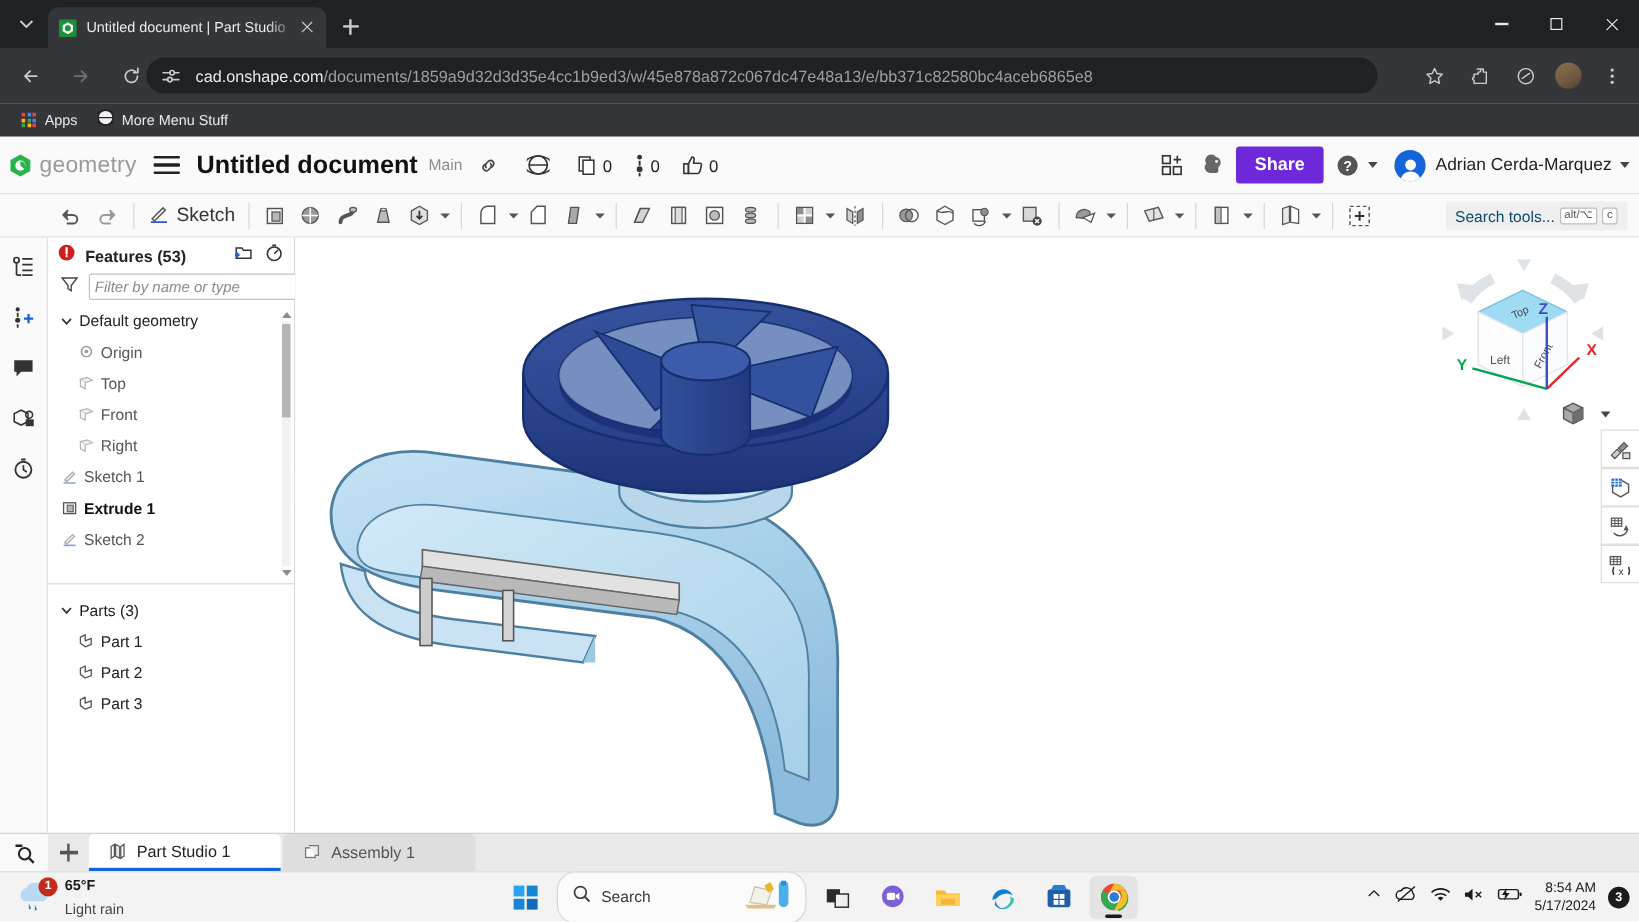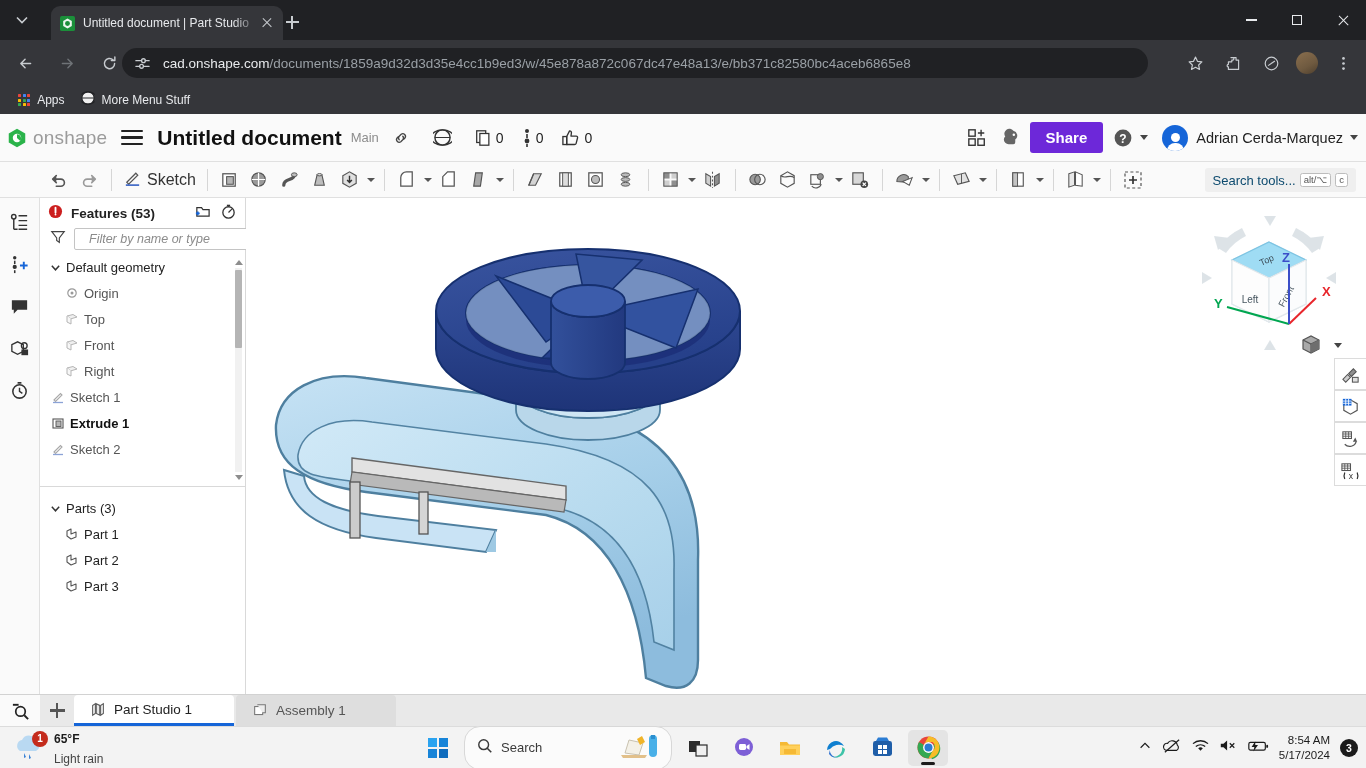--- a/index.html
+++ b/index.html
@@ -14,21 +14,21 @@
   
   .chrome-tabstrip {
     position: absolute; top: 0; left: 0; width: 1366px; height: 40px;
     background: #202124;
   }
   .tab-search {
     position: absolute; left: 6px; top: 4px; width: 32px; height: 32px;
     border-radius: 6px; display: flex; align-items: center; justify-content: center;
   }
   .chrome-tab {
-    position: absolute; left: 51px; top: 6px; width: 232px; height: 34px;
+    position: absolute; left: 40px; top: 6px; width: 232px; height: 34px;
     background: #35363a; border-radius: 9px 9px 0 0;
     display: flex; align-items: center; padding: 0 8px;
   }
   .tab-favicon {
     width: 16px; height: 16px; margin-right: 8px; flex: none;
     display: flex; align-items: center; justify-content: center;
   }
   .tab-title {
     flex: 1; color: #e8eaed; font-size: 12px; white-space: nowrap;
     overflow: hidden; -webkit-mask-image: linear-gradient(to right, #000 85%, transparent);
@@ -159,21 +159,21 @@
   .feature-panel {
     position: absolute; top: 84px; left: 40px; width: 206px; height: 520px;
     background: #fff; border-right: 1px solid #d9d9d9; border-bottom: 1px solid #d9d9d9;
   }
   .fp-header { display: flex; align-items: center; height: 30px; padding: 0 8px; }
   .fp-title { font-size: 13.5px; font-weight: bold; color: #222; margin-left: 8px; }
   .fp-hdr-icons { margin-left: auto; display: flex; align-items: center; gap: 9px; }
   .fp-filter { display: flex; align-items: center; padding: 0 8px 4px 10px; }
   .filter-input {
     flex: 1; height: 22px; border: 1px solid #c4c4c4; border-radius: 2px;
-    margin-left: 8px; font-size: 12.5px; color: #333; padding: 0 14px;
+    margin-left: 8px; font-size: 12.5px; color: #333; padding: 0 4px;
     font-style: italic; font-family: "Liberation Sans", sans-serif; background: #fff;
   }
   .filter-input::placeholder { color: #8b8b8b; font-style: italic; }
   .tree { position: relative; height: 232px; overflow: hidden; }
   .tree-scroll { position: absolute; right: 2px; top: 4px; width: 9px; height: 224px; }
   .tree-scroll .track { position: absolute; top: 10px; bottom: 10px; left: 1px; width: 7px; background: #f1f1f1; }
   .tree-scroll .thumb { position: absolute; top: 12px; left: 1px; width: 7px; height: 78px; background: #b5b5b5; border-radius: 1px; }
   .tree-scroll .arr { position: absolute; left: 0.5px; width: 0; height: 0; border-left: 4px solid transparent; border-right: 4px solid transparent; }
   .tree-scroll .arr.up { top: 2px; border-bottom: 5px solid #8d8d8d; }
   .tree-scroll .arr.down { bottom: 2px; border-top: 5px solid #8d8d8d; }
@@ -380,21 +380,21 @@
 
   <div class="os-app">
 
     <div class="os-header">
       <span class="os-logo">
         <svg width="22" height="22" viewBox="0 0 24 24">
           <path d="M12 2 L21 7 L21 17 L12 22 L3 17 L3 7 Z" fill="#2ab34a"></path>
           <circle cx="12" cy="12" r="4.6" fill="#fff"></circle>
           <path d="M12 8 a4.6 4.6 0 0 1 3.6 7.4 L12 12 Z" fill="#2ab34a"></path>
         </svg>
-        <span class="os-logo-text">onshape</span>
+        <span class="os-logo-text">geometry</span>
       </span>
       <span class="hamburger">
           <i></i>
           <i></i>
           <i></i>
         </span>
       <span class="doc-title">Untitled document</span>
       <span class="branch">Main</span>
       <span class="hdr-icon">
         <svg width="16" height="16" viewBox="0 0 18 18">

